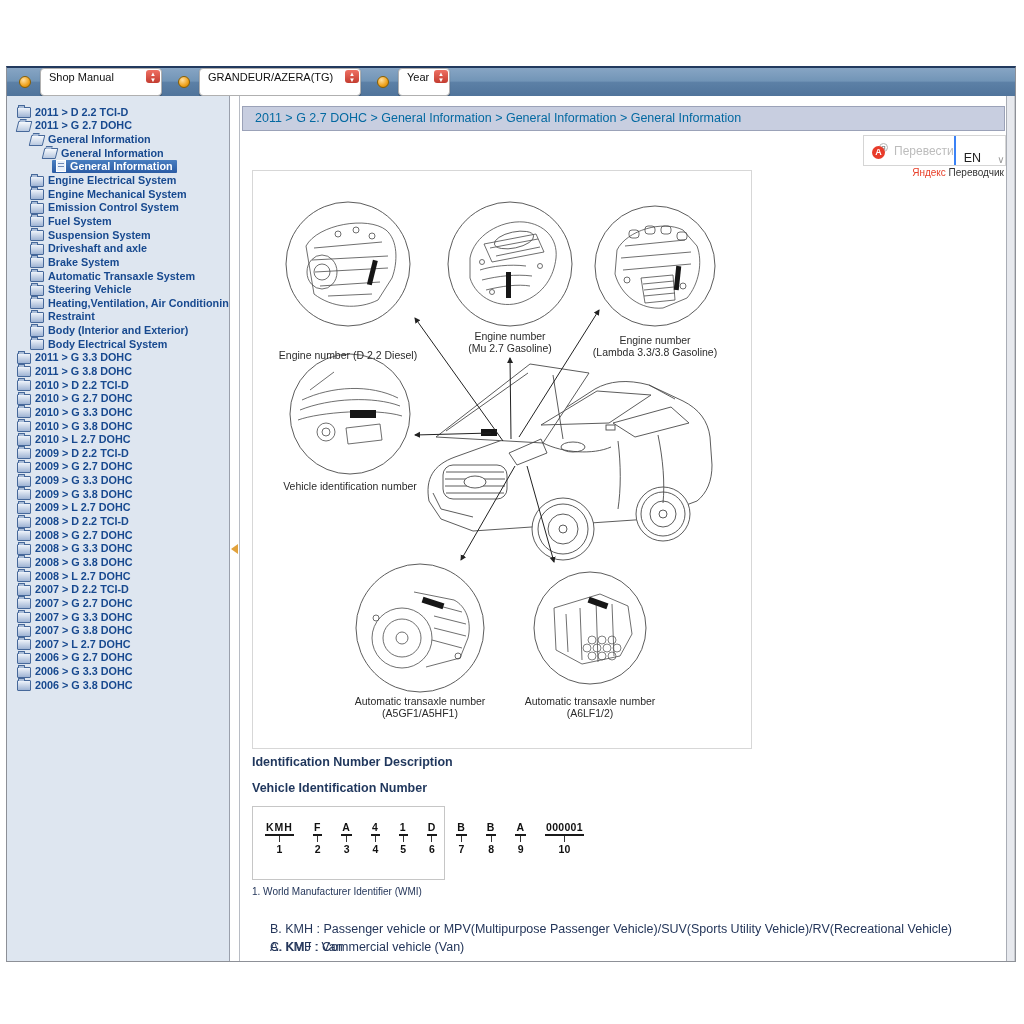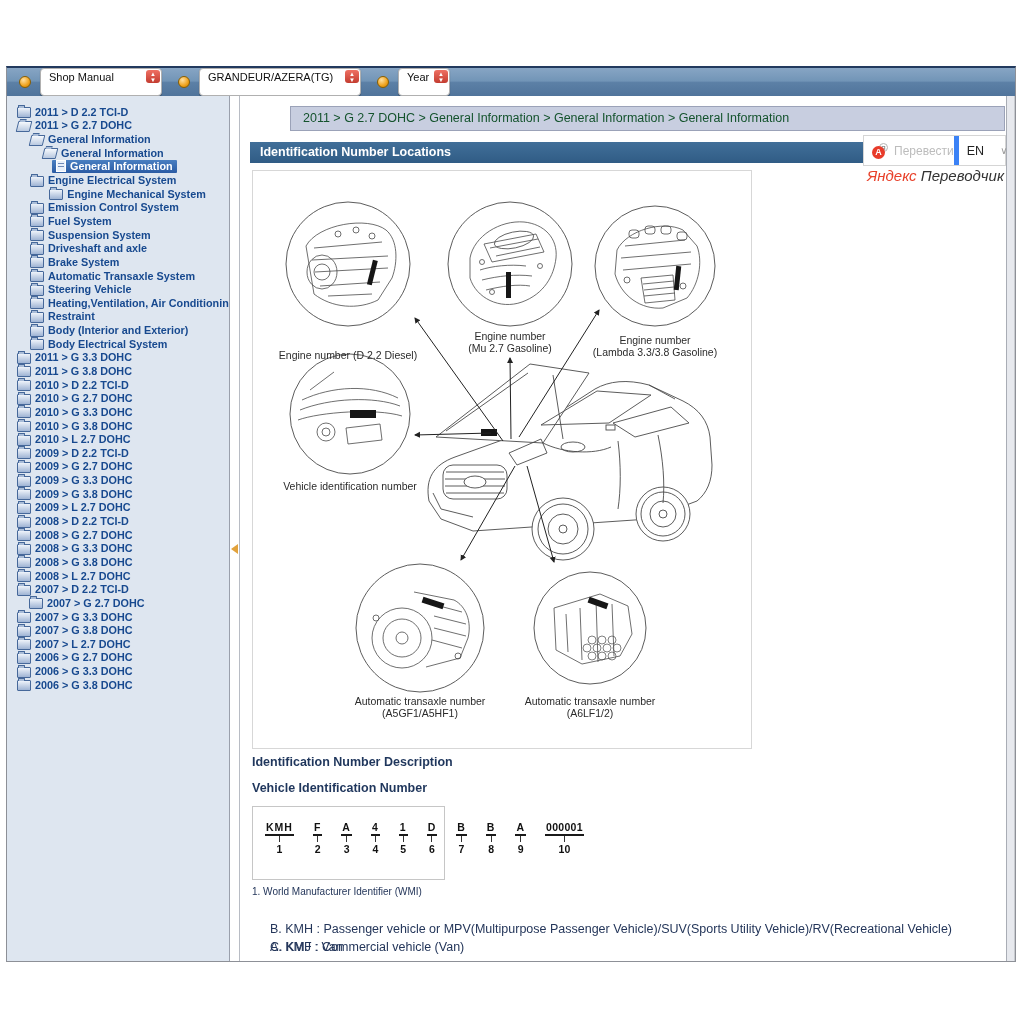--- a/index.html
+++ b/index.html
@@ -53,39 +53,39 @@
   .collapse-arrow{position:absolute;top:448px;left:1px;width:0;height:0;cursor:pointer;
        border-top:5px solid transparent;border-bottom:5px solid transparent;border-right:7px solid #e2a23c;}
 
   
   .content{flex:1;position:relative;background:#fff;overflow:hidden;}
   .vscroll{position:absolute;right:0;top:0;bottom:0;width:7px;background:#e7e9ee;
            border-left:1px solid #a9adb5;border-right:1px solid #c7cacf;}
 
   .crumbbar{position:absolute;left:2px;right:10px;top:10px;height:25px;background:#c8cee0;
             border:1px solid #9ba2b8;box-sizing:border-box;line-height:23px;font-size:12.5px;
-            color:#14532d;padding-left:12px;white-space:nowrap;margin-left:48px;}
+            color:#0369a1;padding-left:12px;white-space:nowrap;}
 
   .secbar{position:absolute;left:10px;right:10px;top:46px;height:21px;
           background:linear-gradient(180deg,#416f99,#305c85);color:#fff;font-weight:bold;
           font-size:12.5px;line-height:21px;padding-left:10px;box-sizing:border-box;}
 
   .translate{position:absolute;right:9px;top:39px;width:143px;height:31px;background:#fff;
              border:1px solid #d5d5d5;display:flex;align-items:center;box-sizing:border-box;z-index:3;}
   .tr-logo{position:relative;width:16px;height:16px;margin:0 6px 0 8px;flex:none;}
   .tr-a{position:absolute;left:0;bottom:0;width:13px;height:13px;border-radius:50%;background:#e83b2a;
         color:#fff;font-size:9px;font-weight:bold;text-align:center;line-height:13px;}
   .tr-ya{position:absolute;right:0;top:0;width:9px;height:9px;border-radius:50%;background:#fff;
         border:1px solid #b5b5b5;color:#8a8a8a;font-size:6px;font-weight:bold;text-align:center;line-height:9px;box-sizing:border-box;}
   .tr-label{color:#bcbcbc;font-size:12px;flex:1;}
-  .tr-lang{border-left:5px solid #3b82f6;height:100%;display:flex;align-items:center;
+  .tr-lang{border-left:2px solid #3b82f6;height:100%;display:flex;align-items:flex-end;
            padding:0 8px;gap:16px;font-size:12.5px;color:#222;cursor:pointer;}
   .chev{color:#9a9a9a;font-size:10px;}
 
-  .attrib{position:absolute;right:11px;top:71px;font-size:15px;color:#333;white-space:nowrap;font-style:italic;}
+  .attrib{position:absolute;right:11px;top:71px;font-size:10px;color:#333;white-space:nowrap;}
   .attrib .brand{color:#e8402a;}
 
   
   .figure{position:absolute;left:12px;top:74px;width:500px;height:579px;
           border:1px solid #d7d7d7;box-sizing:border-box;}
   .figure svg{position:absolute;left:0;top:0;}
   .cap{position:absolute;font-size:10.5px;color:#2b2b2b;text-align:center;line-height:12px;
        transform:translateX(-50%);white-space:nowrap;}
   .cap-engine-diesel{left:95px;top:178px;}
   .cap-engine-mu{left:257px;top:159px;}
@@ -180,21 +180,21 @@
             <span class="ic ic-document"></span>
             <span>General Information</span>
           </span>
         </div>
         <div class="tree-row" style="padding-left: 19px;">
           <span class="row-inner">
             <span class="ic ic-folder-closed"></span>
             <span>Engine Electrical System</span>
           </span>
         </div>
-        <div class="tree-row" style="padding-left: 19px; justify-content: center;">
+        <div class="tree-row" style="padding-left: 19px;">
           <span class="row-inner">
             <span class="ic ic-folder-closed"></span>
             <span>Engine Mechanical System</span>
           </span>
         </div>
         <div class="tree-row" style="padding-left: 19px;">
           <span class="row-inner">
             <span class="ic ic-folder-closed"></span>
             <span>Emission Control System</span>
           </span>
@@ -360,21 +360,21 @@
             <span class="ic ic-folder-closed"></span>
             <span>2008 &gt; L 2.7 DOHC</span>
           </span>
         </div>
         <div class="tree-row" style="padding-left: 6px;">
           <span class="row-inner">
             <span class="ic ic-folder-closed"></span>
             <span>2007 &gt; D 2.2 TCI-D</span>
           </span>
         </div>
-        <div class="tree-row" style="padding-left: 18px;">
+        <div class="tree-row" style="padding-left: 6px;">
           <span class="row-inner">
             <span class="ic ic-folder-closed"></span>
             <span>2007 &gt; G 2.7 DOHC</span>
           </span>
         </div>
         <div class="tree-row" style="padding-left: 6px;">
           <span class="row-inner">
             <span class="ic ic-folder-closed"></span>
             <span>2007 &gt; G 3.3 DOHC</span>
           </span>
@@ -412,21 +412,20 @@
       </div>
 
     <div class="gap">
       <span class="collapse-arrow"></span>
     </div>
 
     <div class="content">
 
       <div class="crumbbar">2011 &gt; G 2.7 DOHC &gt; General Information &gt; General Information &gt; General Information</div>
 
-      <div class="secbar">Identification Number Locations</div>
 
       <div class="translate">
         <span class="tr-logo">
           <span class="tr-ya">Я</span>
           <span class="tr-a">A</span>
         </span>
         <span class="tr-label">Перевести</span>
         <span class="tr-lang">
           <span>EN</span>
           <span class="chev">∨</span>

